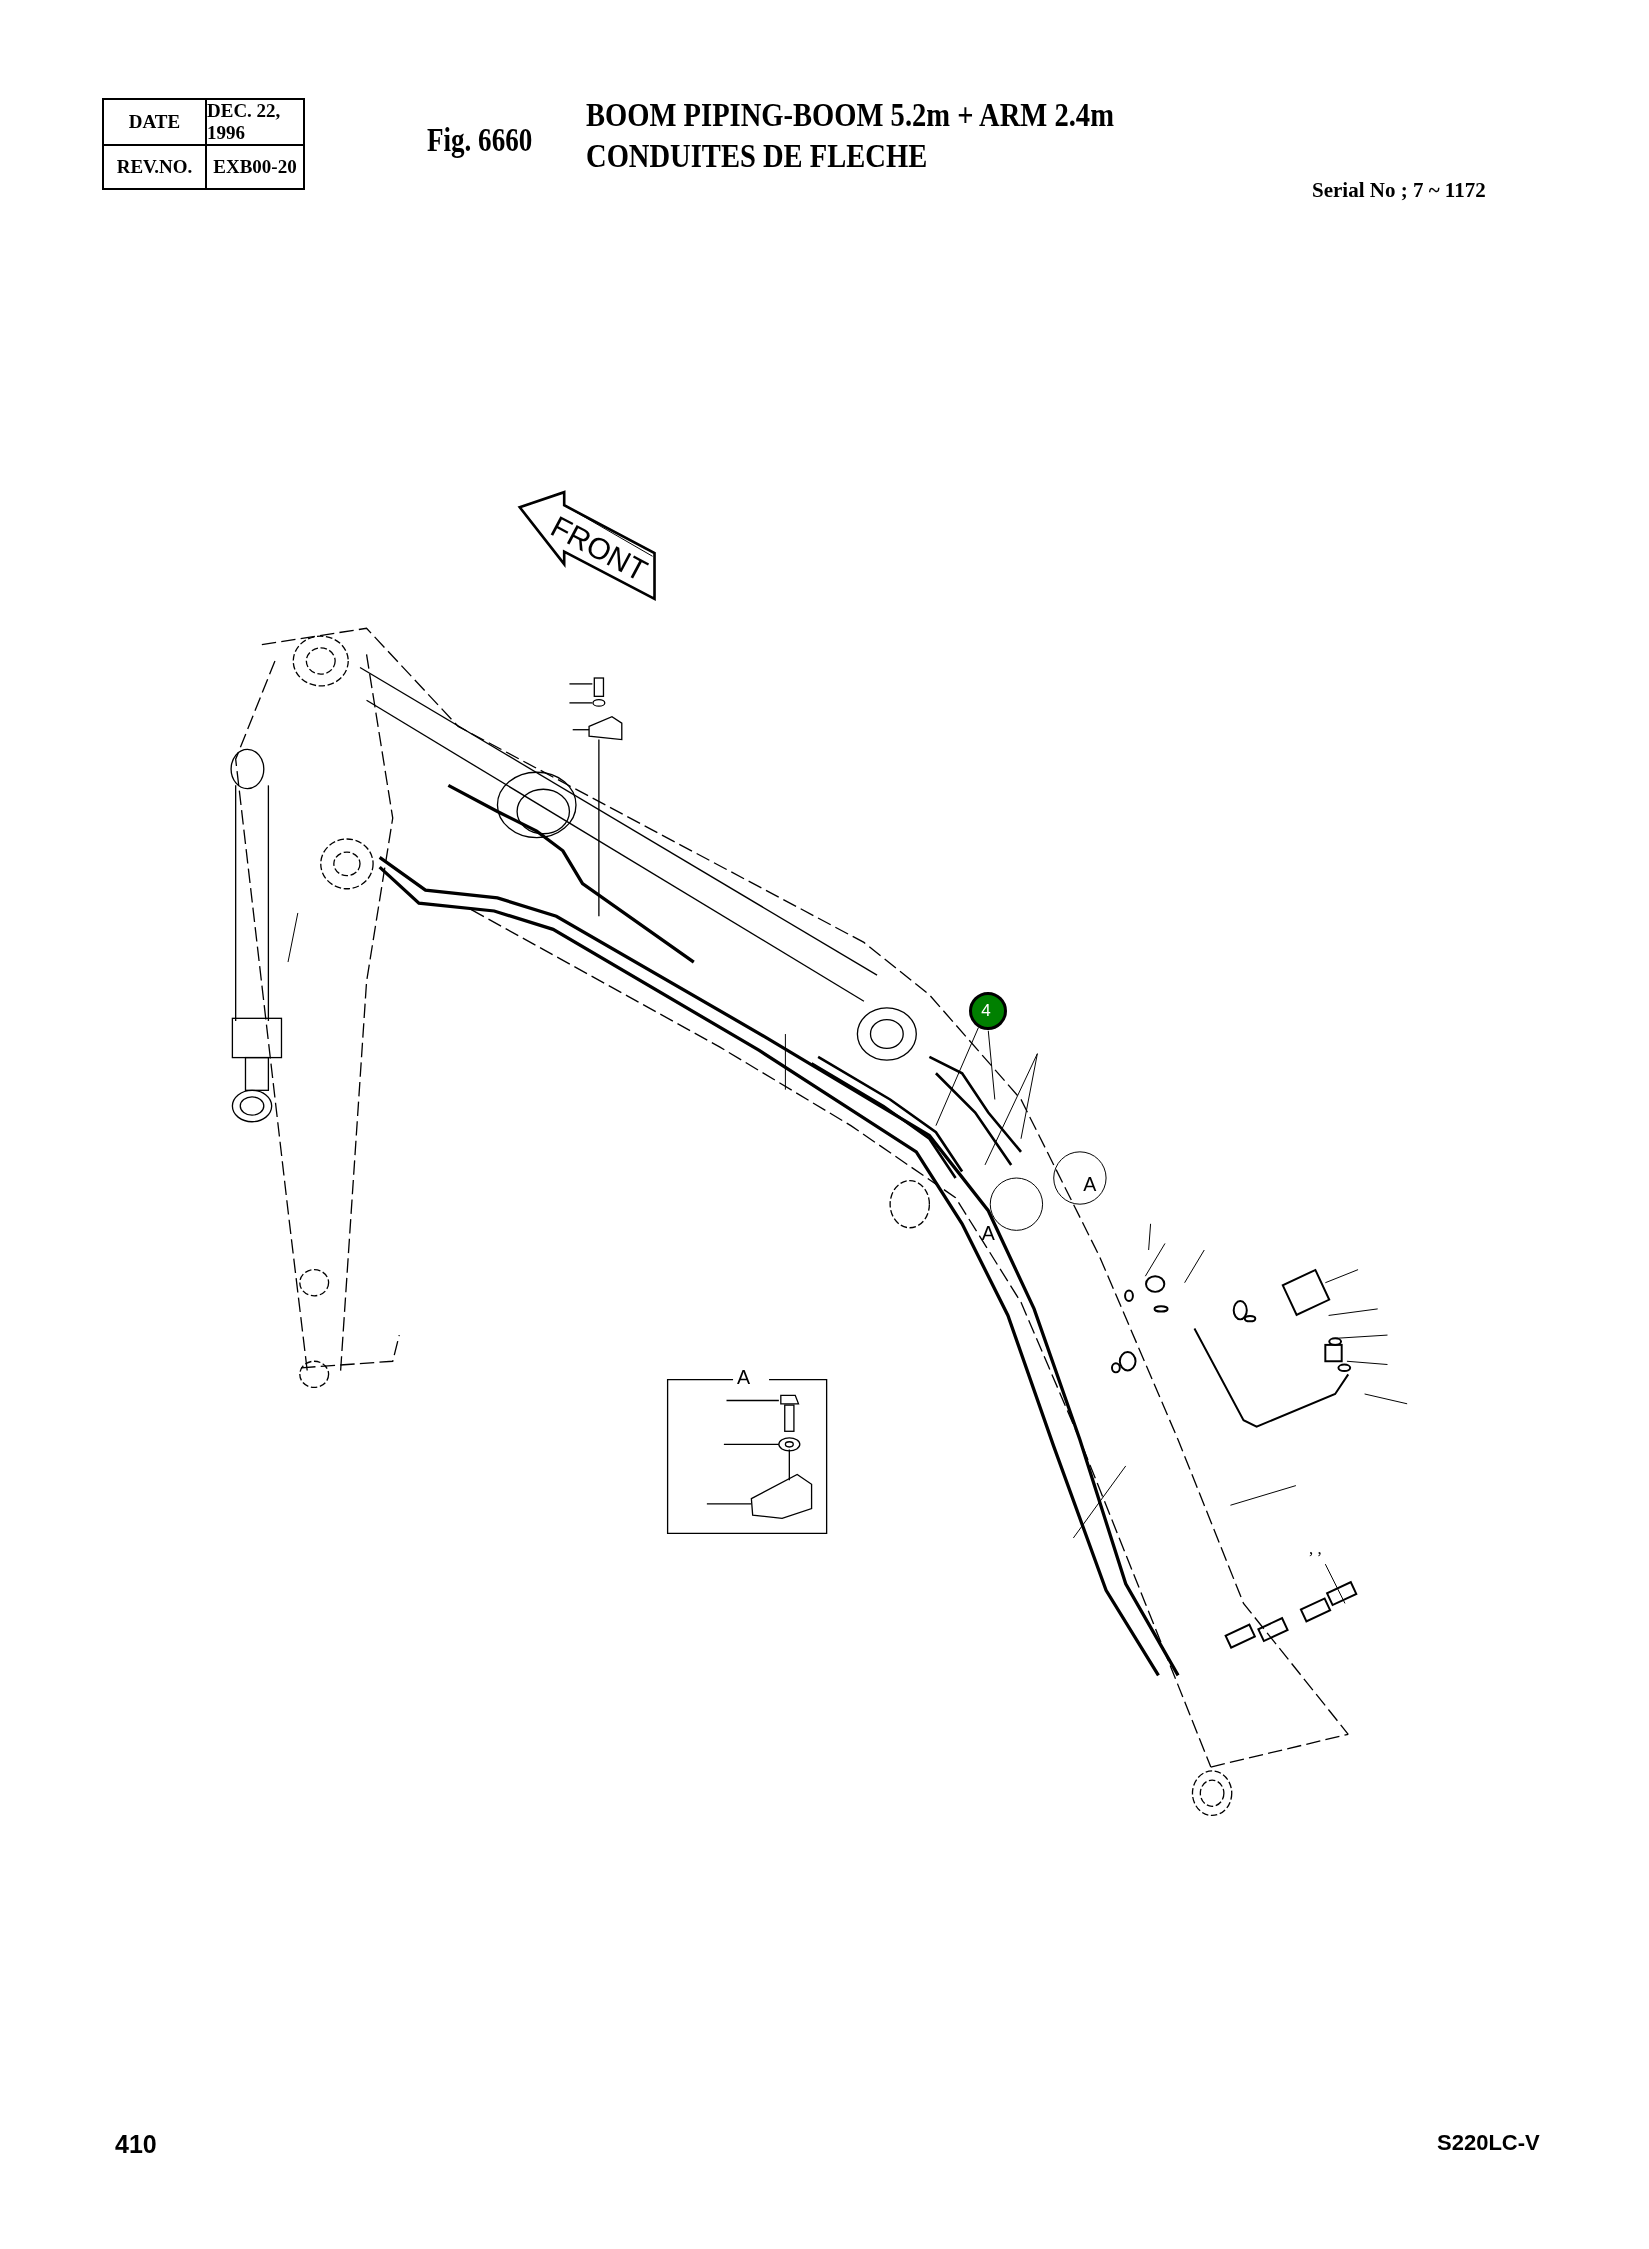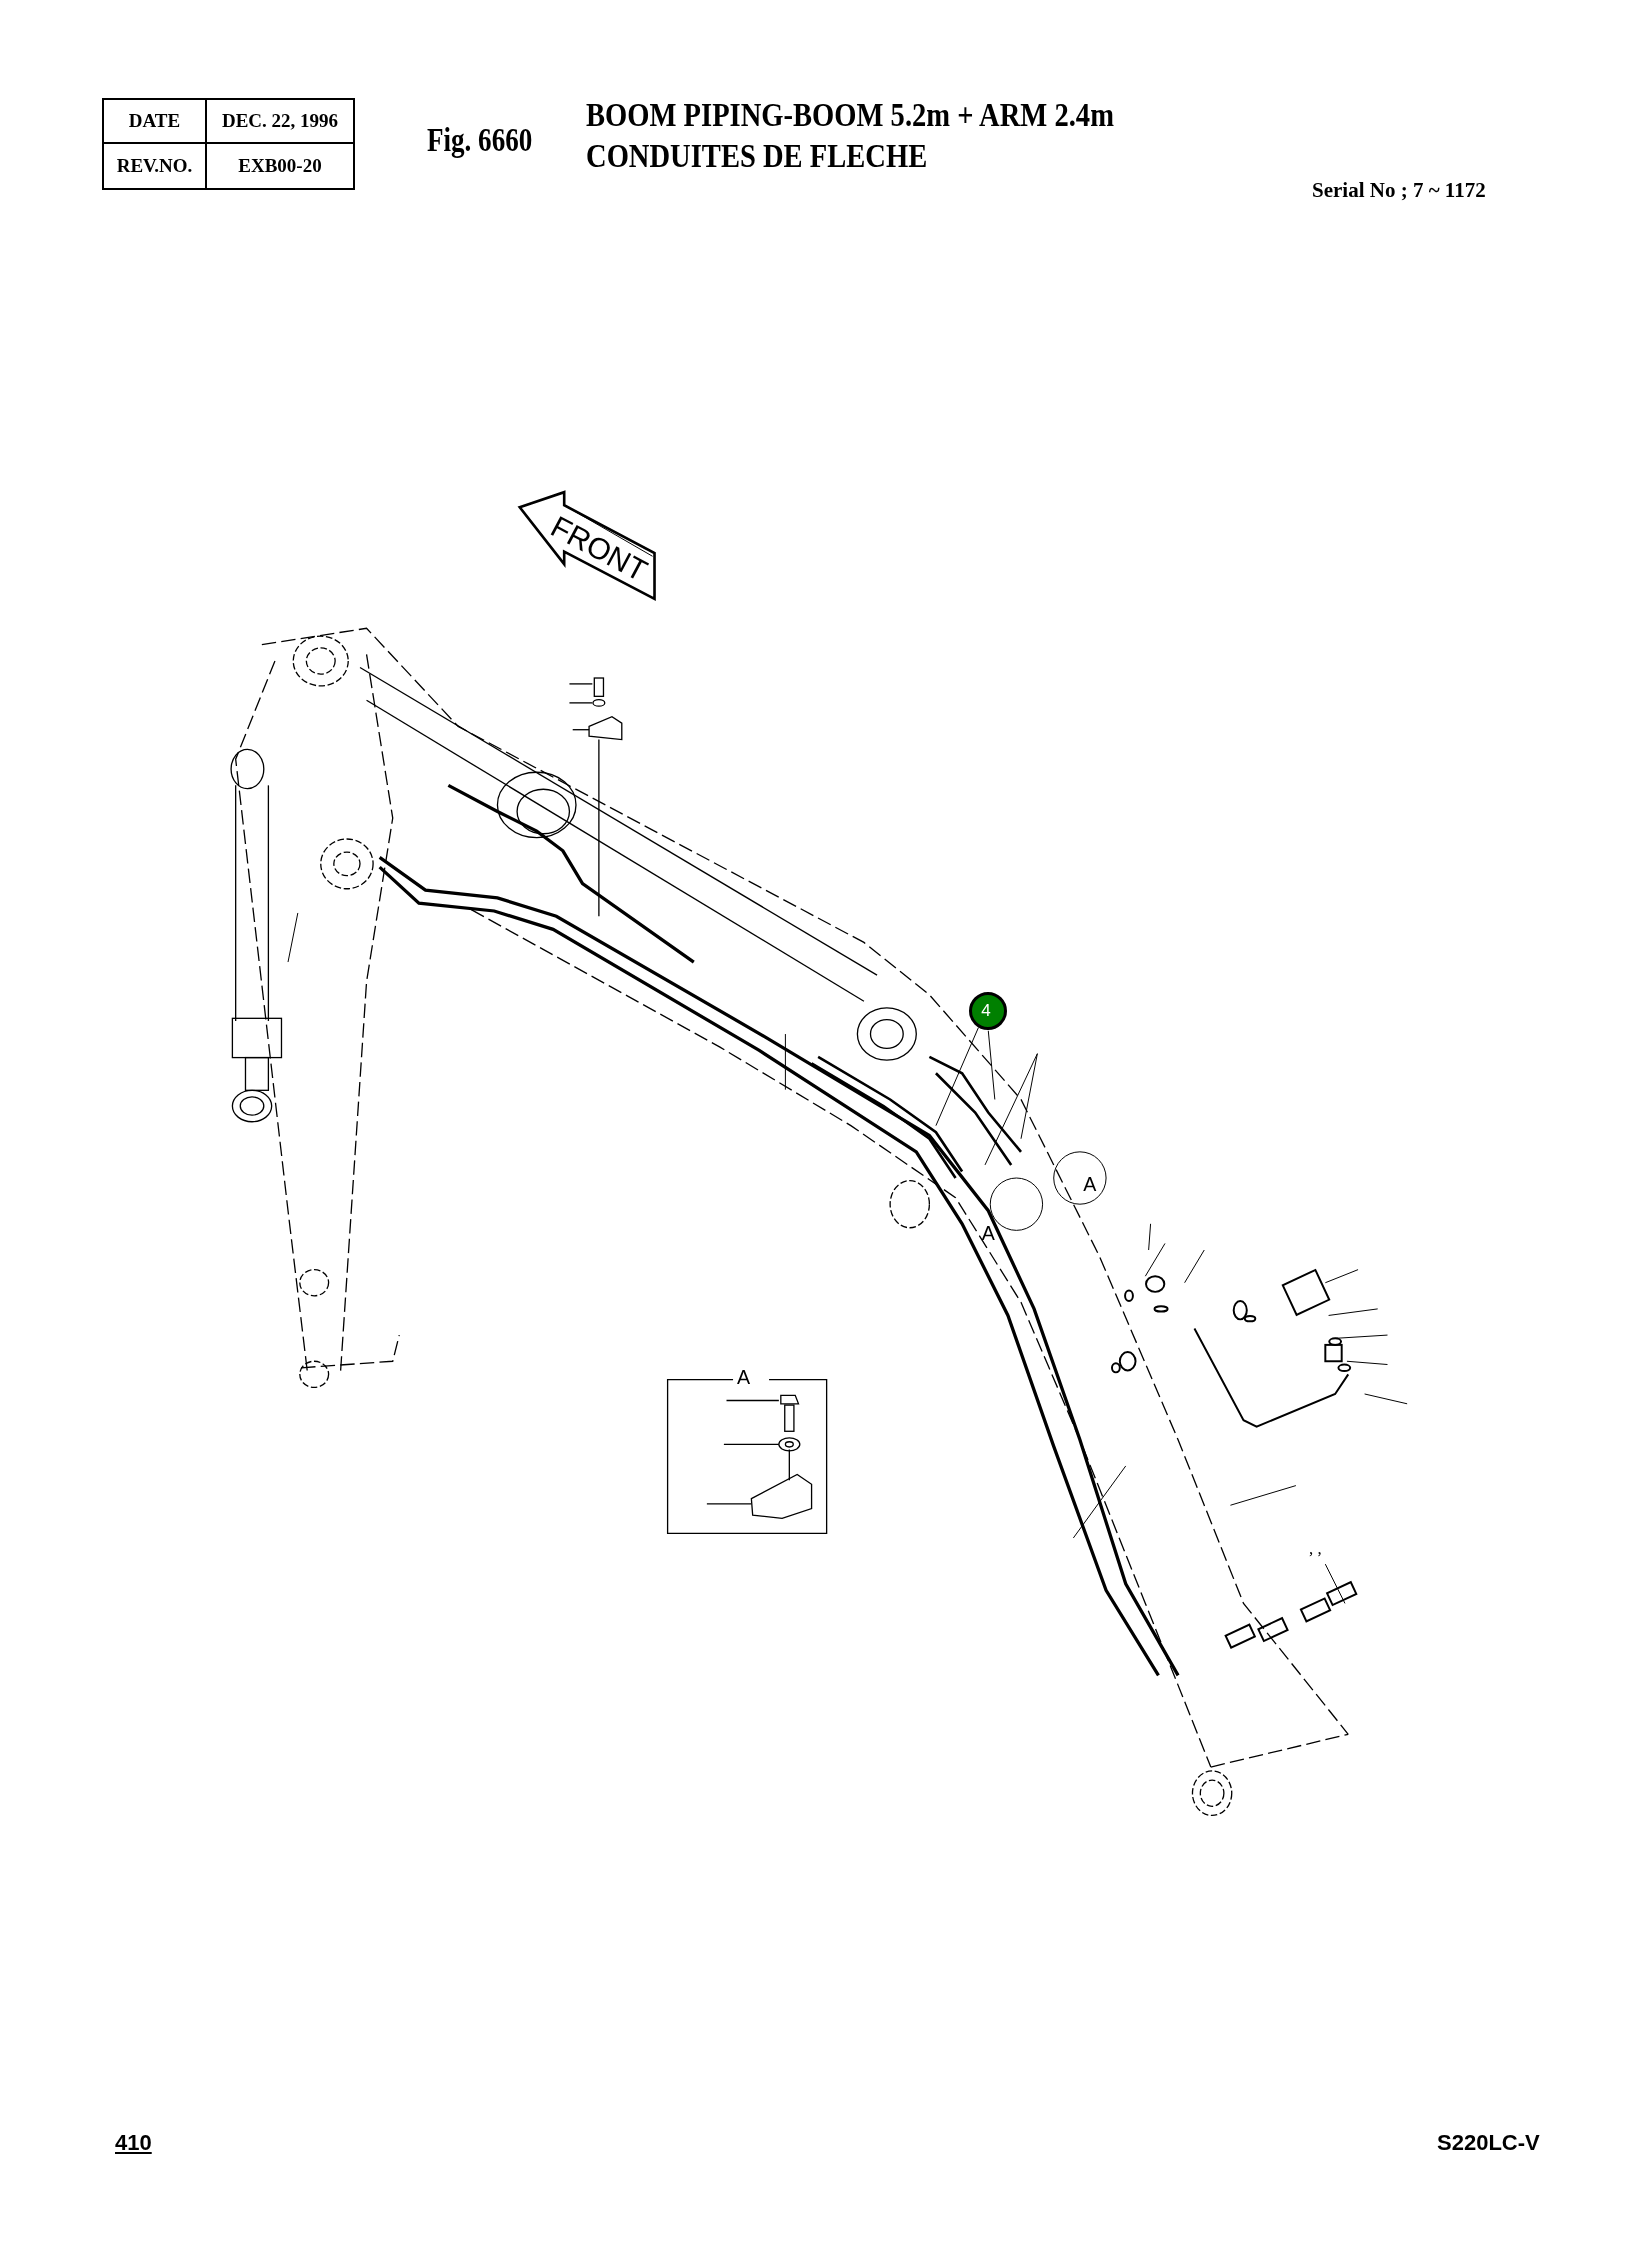--- a/index.html
+++ b/index.html
@@ -1,25 +1,25 @@
 <!DOCTYPE html>
 <html style="font-size:10.5px"><head>
 <meta charset="utf-8">
 <style>
   html,body{margin:0;padding:0;background:#fff;}
   #page{position:relative;width:1650px;height:2250px;background:#fff;overflow:hidden;font-family:"Liberation Serif",serif;color:#000;}
-  .revtable{position:absolute;left:102px;top:98px;width:253px;height:92px;border:2.6px solid #000;box-sizing:border-box;display:grid;grid-template-columns:103px 1fr;grid-template-rows:1fr 1fr;}
+  .revtable{position:absolute;left:102px;top:98px;width:203px;height:92px;border:2.6px solid #000;box-sizing:border-box;display:grid;grid-template-columns:103px 1fr;grid-template-rows:1fr 1fr;}
   .revtable div{display:flex;align-items:center;justify-content:center;font-weight:bold;font-size:19px;}
   .revtable .c1{border-right:2px solid #000;}
   .revtable .r1{border-bottom:2px solid #000;}
   .fig{position:absolute;left:427px;top:122px;font-weight:bold;font-size:33px;transform:scaleX(0.82);transform-origin:left top;}
   .title1{position:absolute;left:586px;top:96px;font-weight:bold;font-size:34px;transform:scaleX(0.84);transform-origin:left top;white-space:nowrap;}
   .title2{position:absolute;left:586px;top:137px;font-weight:bold;font-size:34px;transform:scaleX(0.84);transform-origin:left top;white-space:nowrap;}
   .serial{position:absolute;left:1312px;top:178px;font-weight:bold;font-size:21px;white-space:nowrap;}
-  .pagenum{position:absolute;left:115px;top:2130px;font-family:"Liberation Sans",sans-serif;font-weight:bold;font-size:22px;text-decoration:underline;}
+  .pagenum{position:absolute;left:115px;top:2130px;font-family:"Liberation Sans",sans-serif;font-weight:bold;font-size:25px;}
   .model{position:absolute;left:1437px;top:2130px;font-family:"Liberation Sans",sans-serif;font-weight:bold;font-size:22px;text-align:right;}
   svg.drawing{position:absolute;left:0;top:0;}
   .bubble{position:absolute;left:969px;top:992px;width:38px;height:38px;border-radius:50%;background:#008000;border:3.3px solid #000;box-sizing:border-box;color:#fff;font-family:"Liberation Sans",sans-serif;font-size:17px;display:flex;align-items:center;justify-content:center;padding-right:3.9px;}
 </style>
 </head>
 <body>
 
 <div id="page">
 
   <div class="revtable">

